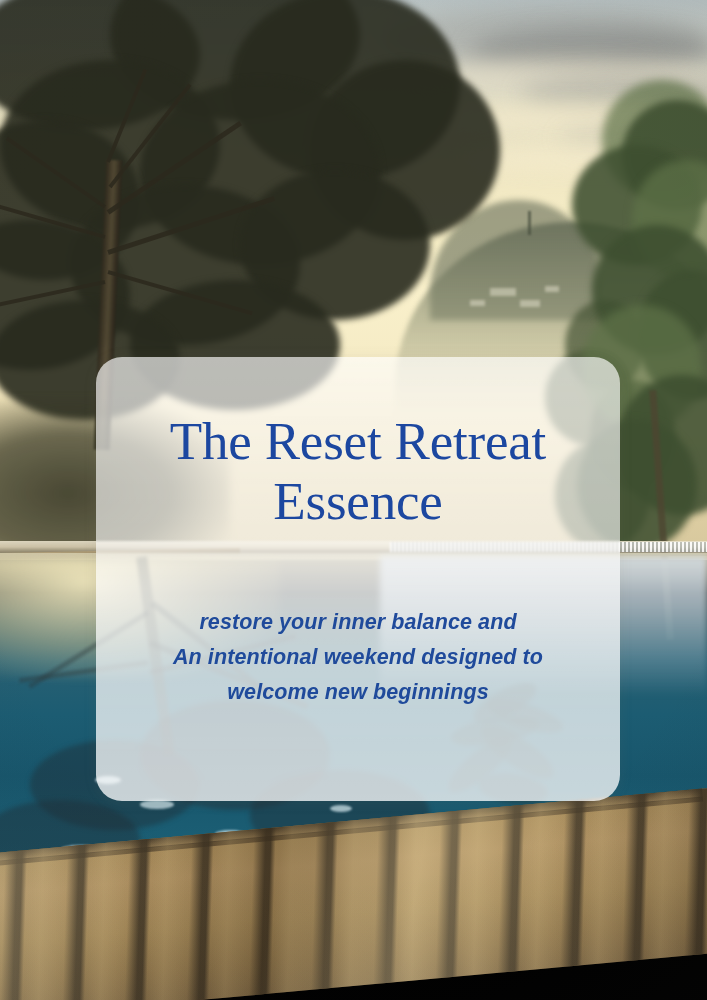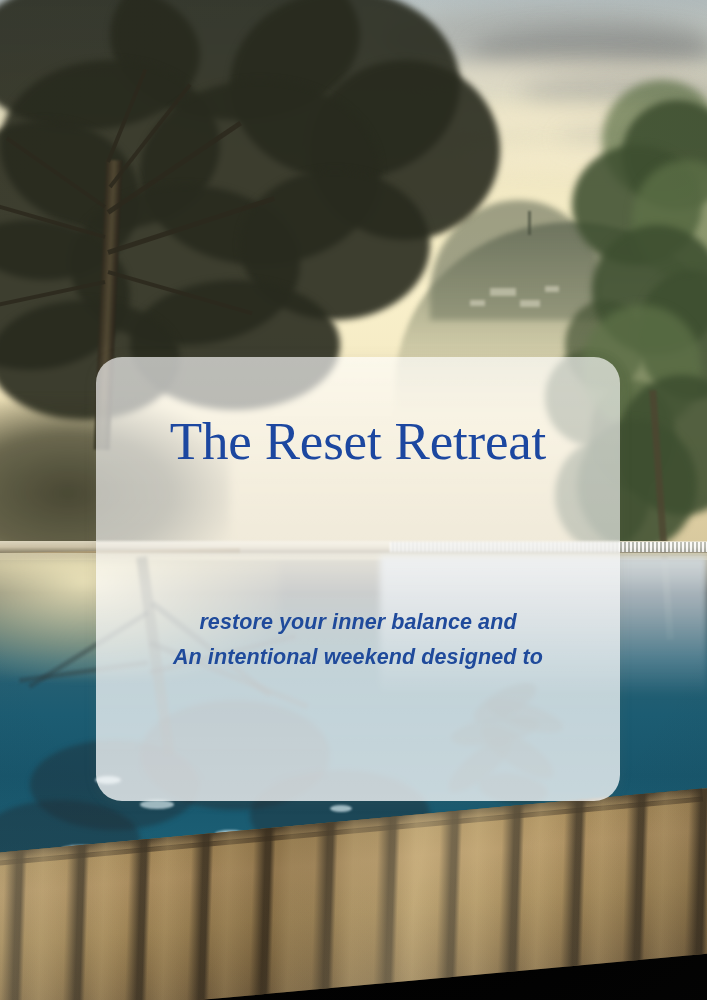--- a/index.html
+++ b/index.html
@@ -409,21 +409,23 @@
       <div class="plank-sheen"></div>
     </div>
 
     <div class="grade"></div>
   </div>
 
   <div id="card">
     <div class="card-inner">
       <div id="title">
         <div>The Reset Retreat</div>
+        <div>Essence</div>
       </div>
       <div id="subtitle">
         <div>restore your inner balance and</div>
         <div>An intentional weekend designed to</div>
+        <div>welcome new beginnings</div>
       </div>
     </div>
   </div>
 
 </div>
 
 </body></html>

